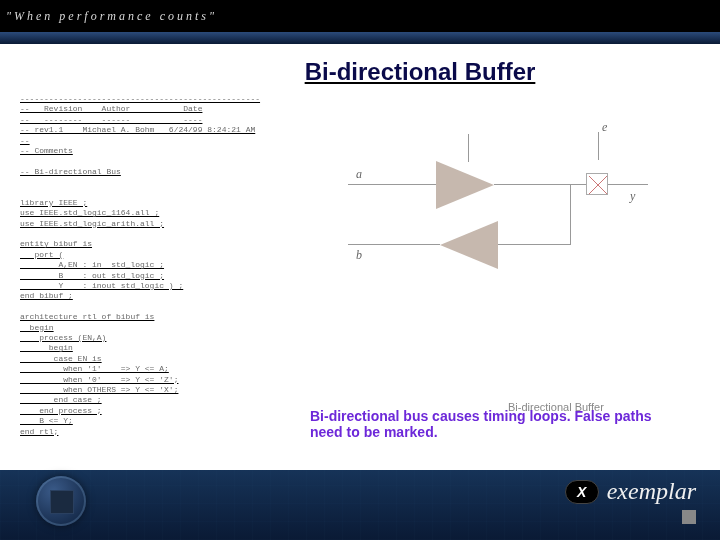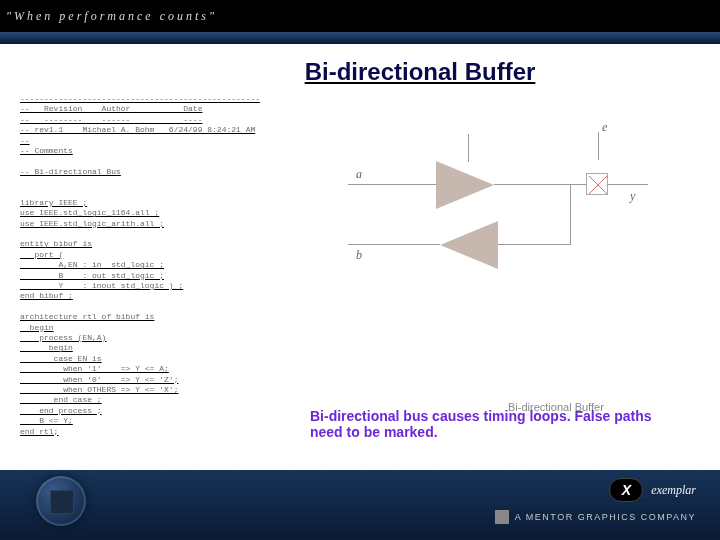--- a/index.html
+++ b/index.html
@@ -130,21 +130,21 @@
   }
   .logo-x {
     color: #fff;
     font-weight: bold;
     font-size: 14px;
     font-style: italic;
   }
   .logo-text {
     color: #f0f0f0;
     font-style: italic;
-    font-size: 12px;
+    font-size: 24px;
     font-family: "Times New Roman", serif;
   }
   .sub-logo {
     position: absolute;
     right: 24px;
     top: 40px;
     display: flex;
     align-items: center;
     gap: 6px;
   }
@@ -282,15 +282,14 @@
 <div class="bottom-band">
   <div class="chip"></div>
   <div class="logo">
     <div class="logo-mark">
       <span class="logo-x">X</span>
     </div>
     <span class="logo-text">exemplar</span>
   </div>
   <div class="sub-logo">
     <span class="mg-mark"></span>
-    <span class="mg-text">A MENTOR GRAPHICS COMPANY</span>
   </div>
 </div>
 
 </body></html>

